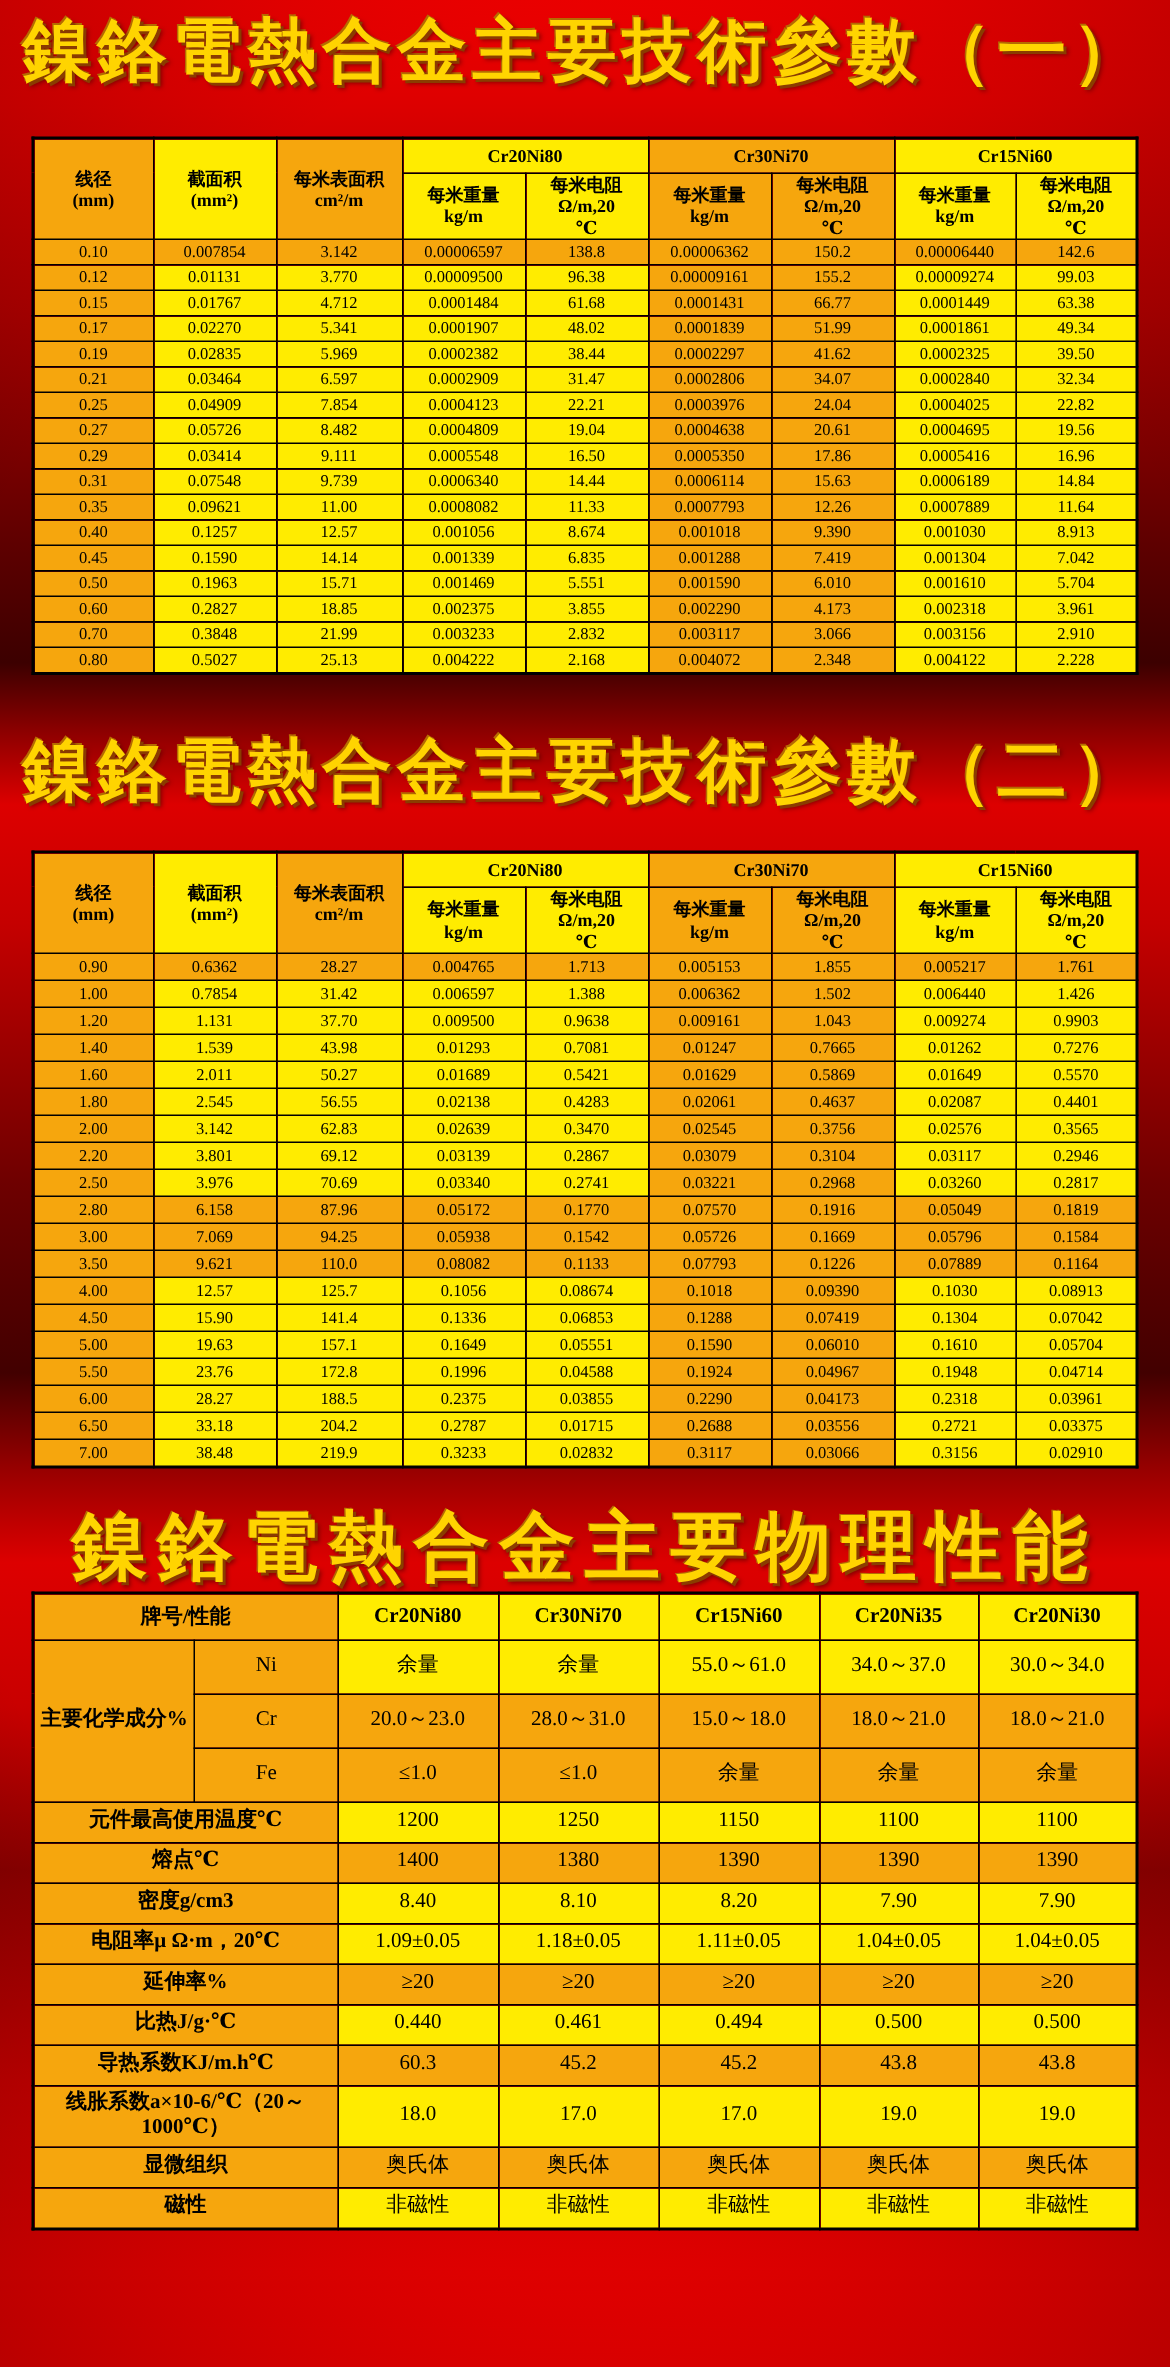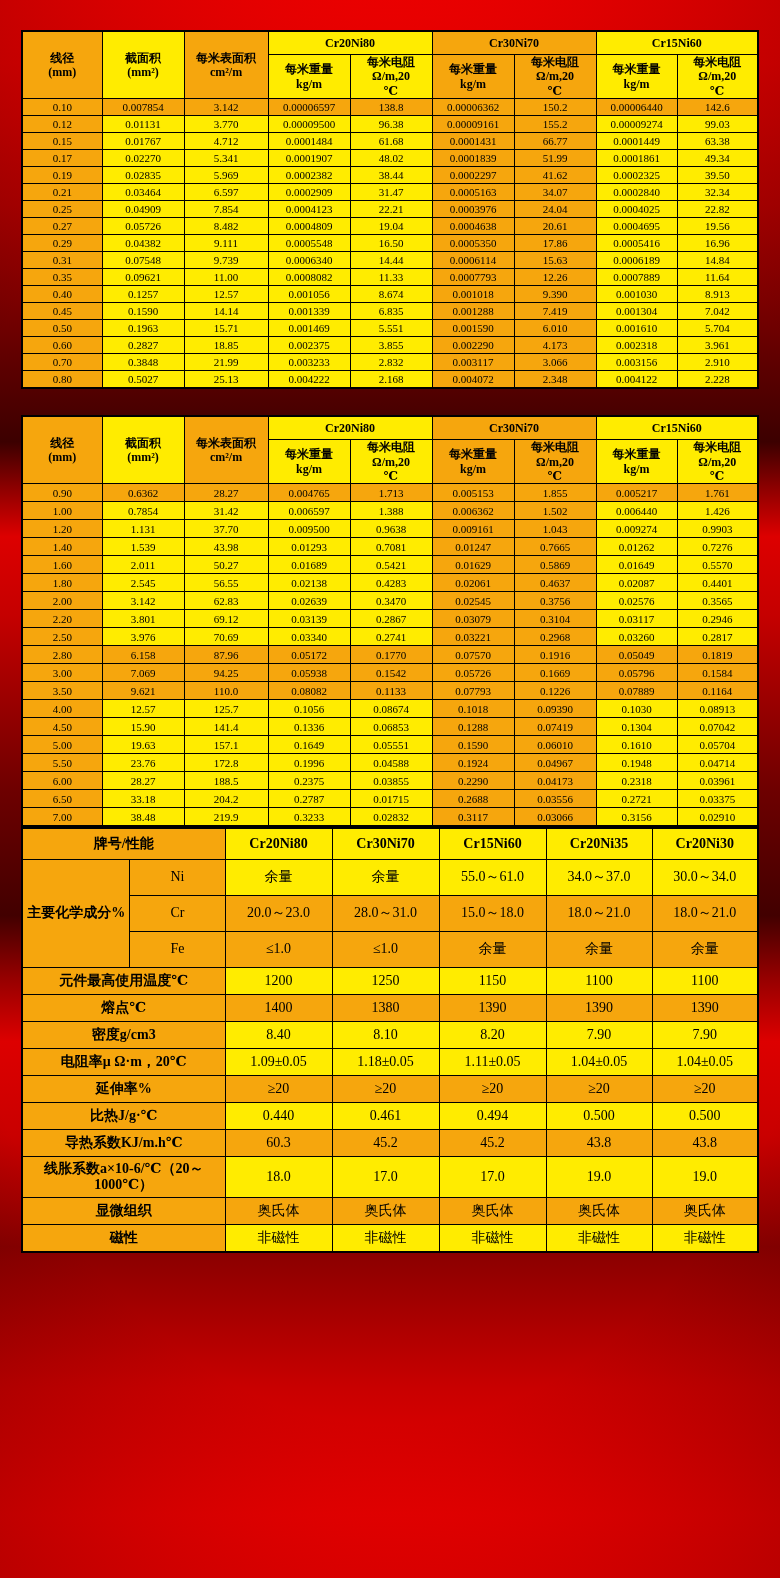--- a/index.html
+++ b/index.html
@@ -48,20 +48,21 @@
   .label-full{font-weight:bold;padding:0 16px;}
   .phys .label-full{white-space:normal;}
 </style>
 </head>
 <body>
 
 <div class="page">
   <div class="vignette"></div>
   <div class="content">
 
+    <div class="title t-main">鎳鉻電熱合金主要技術參數（一）</div>
 
     <table class="tech tbl1">
       <colgroup>
         <col style="width:80px">
           <col style="width:82px">
           <col style="width:84px">
         <col style="width:82px">
           <col style="width:82px">
           <col style="width:82px">
         <col style="width:82px">
@@ -153,21 +154,21 @@
             <td class="o">41.62</td>
             <td class="y">0.0002325</td>
             <td class="y">39.50</td>
           </tr>
           <tr>
             <td class="o">0.21</td>
             <td class="y">0.03464</td>
             <td class="y">6.597</td>
             <td class="y">0.0002909</td>
             <td class="y">31.47</td>
-            <td class="o">0.0005163</td>
+            <td class="o">0.0002806</td>
             <td class="o">34.07</td>
             <td class="y">0.0002840</td>
             <td class="y">32.34</td>
           </tr>
           <tr>
             <td class="o">0.25</td>
             <td class="y">0.04909</td>
             <td class="y">7.854</td>
             <td class="y">0.0004123</td>
             <td class="y">22.21</td>
@@ -182,21 +183,21 @@
             <td class="y">8.482</td>
             <td class="y">0.0004809</td>
             <td class="y">19.04</td>
             <td class="o">0.0004638</td>
             <td class="o">20.61</td>
             <td class="y">0.0004695</td>
             <td class="y">19.56</td>
           </tr>
           <tr>
             <td class="o">0.29</td>
-            <td class="y">0.04382</td>
+            <td class="y">0.03414</td>
             <td class="y">9.111</td>
             <td class="y">0.0005548</td>
             <td class="y">16.50</td>
             <td class="o">0.0005350</td>
             <td class="o">17.86</td>
             <td class="y">0.0005416</td>
             <td class="y">16.96</td>
           </tr>
           <tr>
             <td class="o">0.31</td>
@@ -282,20 +283,21 @@
             <td class="y">0.004222</td>
             <td class="y">2.168</td>
             <td class="o">0.004072</td>
             <td class="o">2.348</td>
             <td class="y">0.004122</td>
             <td class="y">2.228</td>
           </tr>
         </tbody>
     </table>
 
+    <div class="title t-main gap-t2">鎳鉻電熱合金主要技術參數（二）</div>
 
     <table class="tech tbl2">
       <colgroup>
         <col style="width:80px">
           <col style="width:82px">
           <col style="width:84px">
         <col style="width:82px">
           <col style="width:82px">
           <col style="width:82px">
         <col style="width:82px">
@@ -538,20 +540,21 @@
             <td class="y">0.3233</td>
             <td class="y">0.02832</td>
             <td class="o">0.3117</td>
             <td class="o">0.03066</td>
             <td class="y">0.3156</td>
             <td class="y">0.02910</td>
           </tr>
         </tbody>
     </table>
 
+    <div class="title t-phys gap-t3">鎳鉻電熱合金主要物理性能</div>
 
     <table class="phys">
       <colgroup>
         <col style="width:108px">
           <col style="width:95px">
         <col style="width:107px">
           <col style="width:107px">
           <col style="width:107px">
         <col style="width:106px">
           <col style="width:106px">

